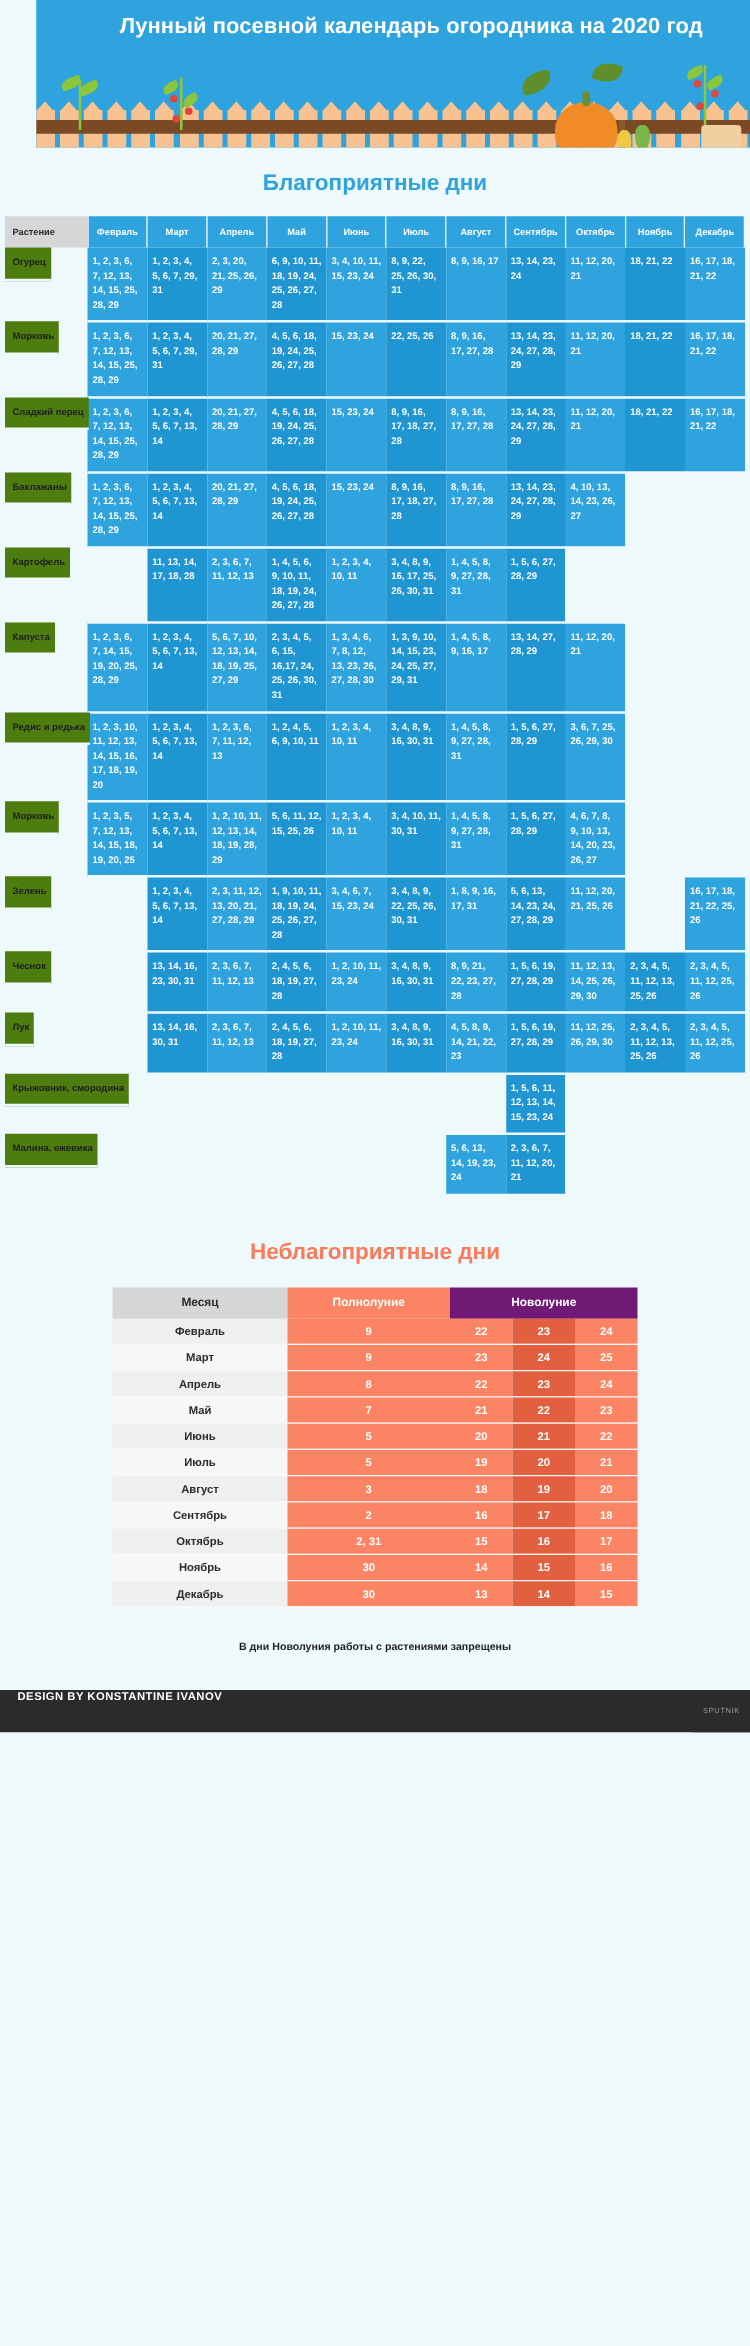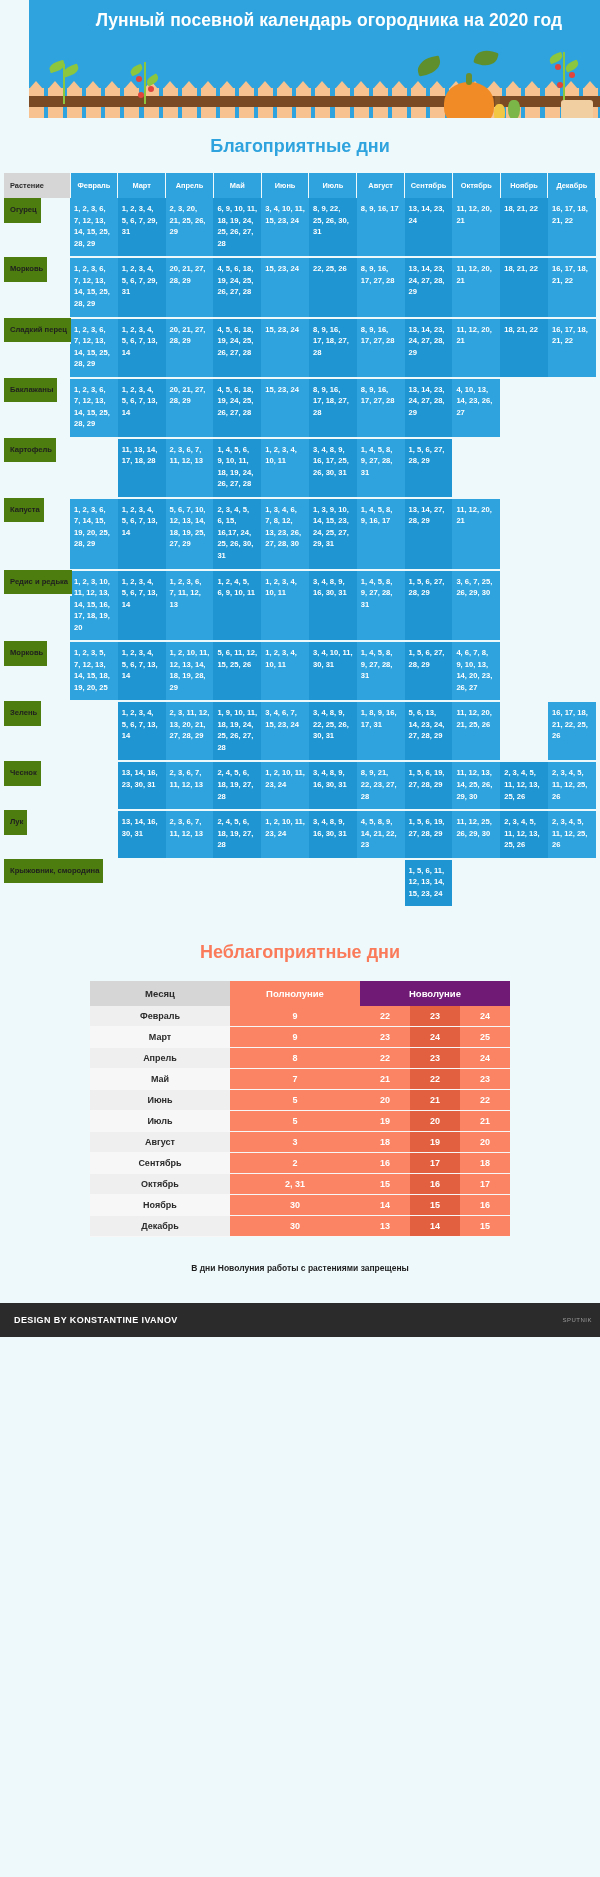--- a/index.html
+++ b/index.html
@@ -202,21 +202,21 @@
     color: #1f1f1f;
     padding: 26px 0 30px 0;
   }
 
   
   .footer {
     position: relative;
     height: 34px;
     background: #2b2b2b;
     display: flex;
-    align-items: center;
+    align-items: flex-start;
     padding-left: 14px;
   }
   .footer-text {
     color: #ffffff;
     font-size: 9px;
     font-weight: bold;
     letter-spacing: .4px;
   }
   .footer-badge {
     position: absolute;
@@ -564,20 +564,34 @@
           <td class="empty"></td>
           <td class="empty"></td>
           <td class="empty"></td>
           <td class="empty"></td>
           <td class="empty"></td>
           <td class="m1">1, 5, 6, 11, 12, 13, 14, 15, 23, 24</td>
           <td class="empty"></td>
           <td class="empty"></td>
           <td class="empty"></td>
         </tr>
+        <tr>
+          <td class="plant">Малина, ежевика</td>
+          <td class="empty"></td>
+          <td class="empty"></td>
+          <td class="empty"></td>
+          <td class="empty"></td>
+          <td class="empty"></td>
+          <td class="empty"></td>
+          <td class="m0">5, 6, 13, 14, 19, 23, 24</td>
+          <td class="m1">2, 3, 6, 7, 11, 12, 20, 21</td>
+          <td class="empty"></td>
+          <td class="empty"></td>
+          <td class="empty"></td>
+        </tr>
       </tbody>
   </table>
 </div>
 
 <div class="section-title bad">Неблагоприятные дни</div>
 
 <div class="bad-wrap">
   <table class="bad">
     <colgroup>
       <col class="c-mon">

